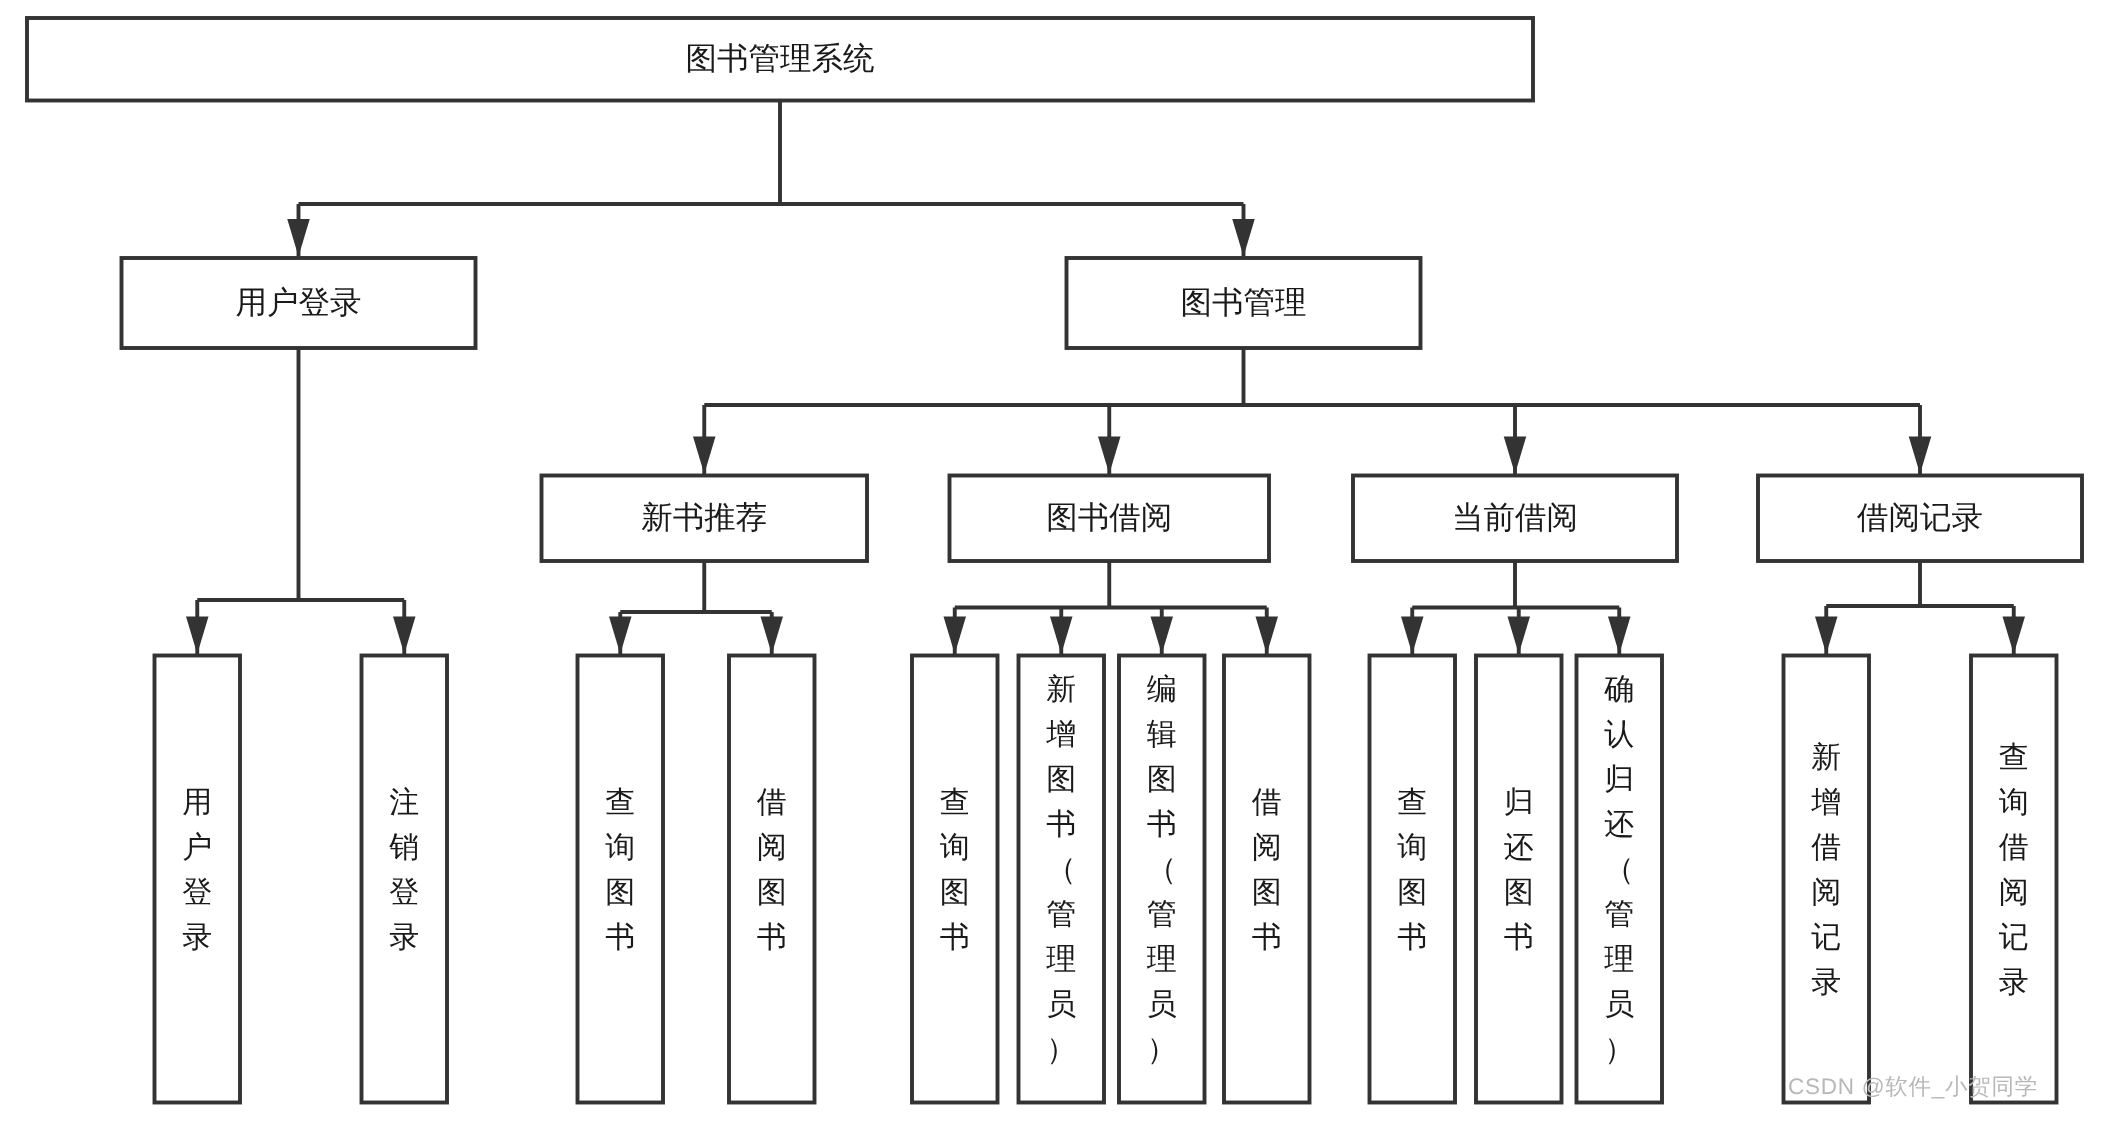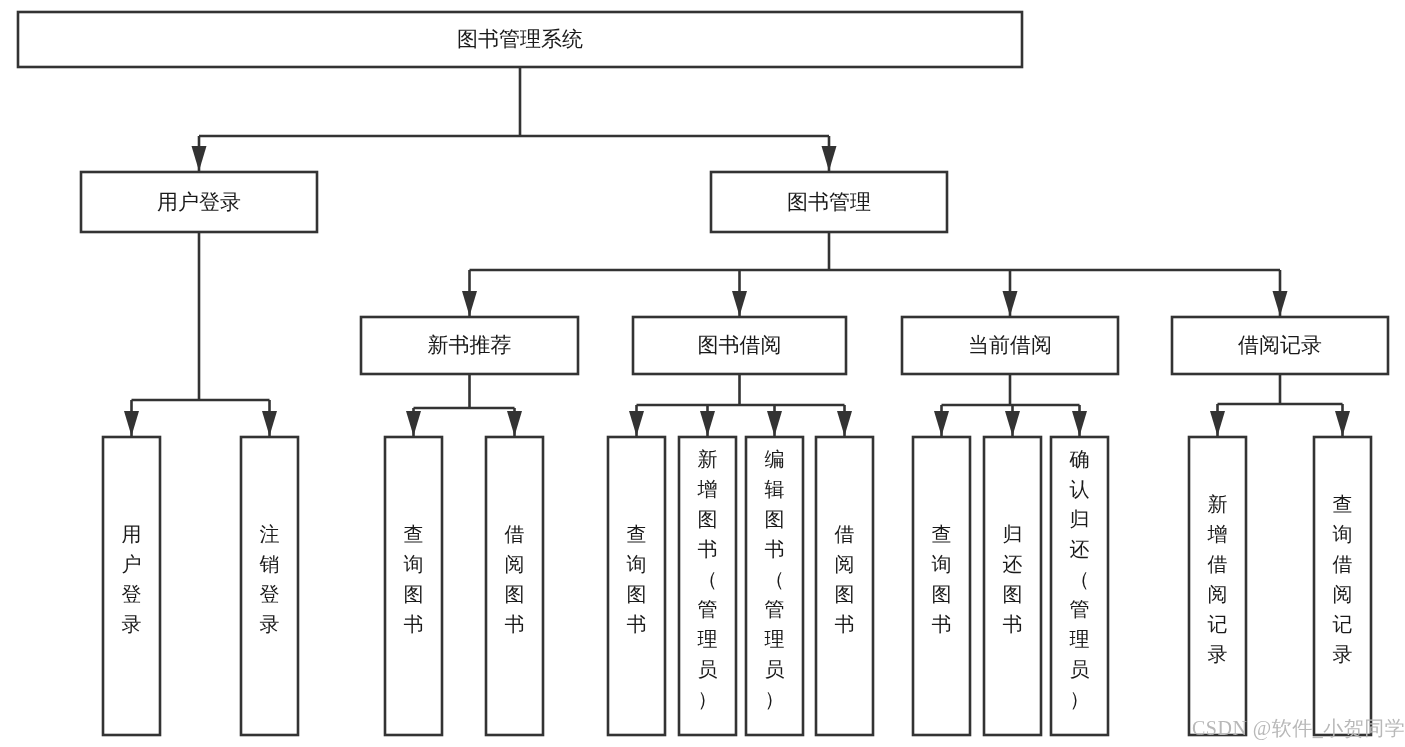--- a/index.html
+++ b/index.html
@@ -49,22 +49,22 @@
     dominant-baseline: middle;
   }
   .leaf-label-v {
     font-family: "Liberation Sans", "DejaVu Sans", sans-serif;
     font-size: 20px;
     fill: #1a1a1a;
     text-anchor: middle;
   }
   .watermark-text {
     position: absolute;
-    font-family: Liberation Serif, serif;
-    font-size: 20px;
+    font-family: Liberation Sans, sans-serif;
+    font-size: 15px;
     color: #b8b8b8;
     white-space: nowrap;
     letter-spacing: 0.5px;
     pointer-events: none;
   }
 </style>
 </head>
 <body>
 
 <div id="diagram-root">

